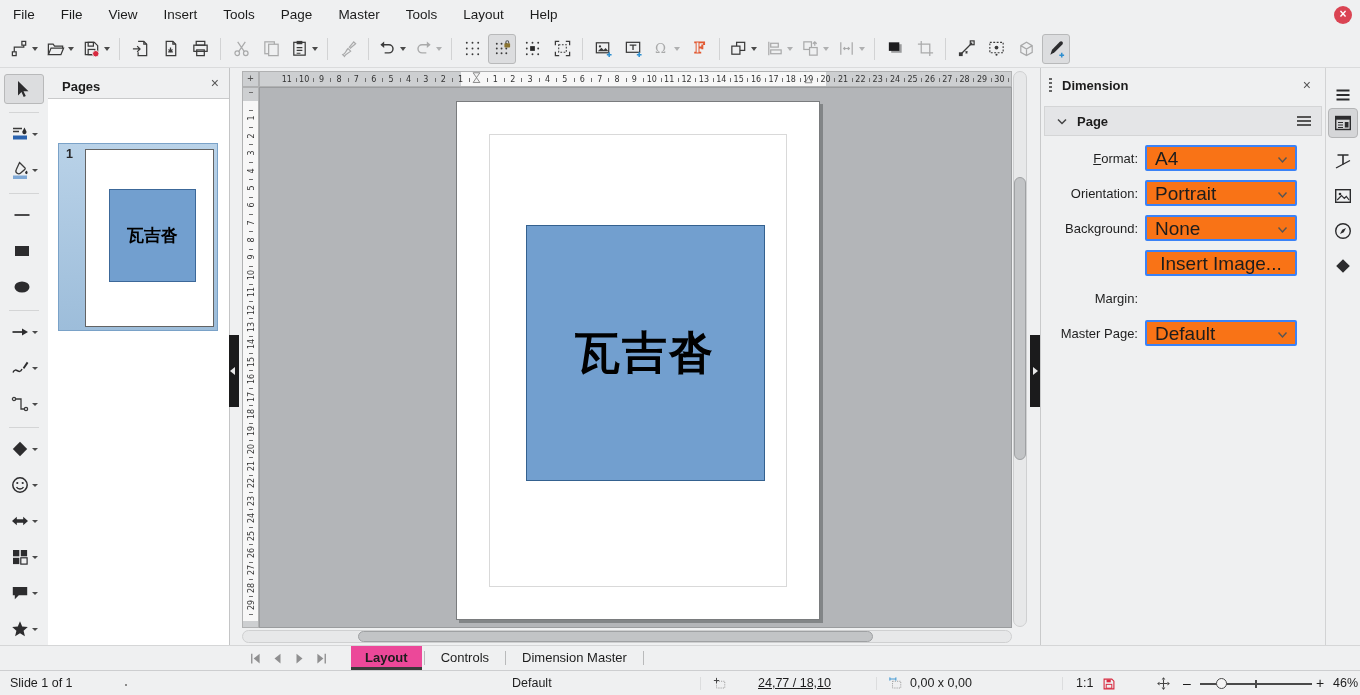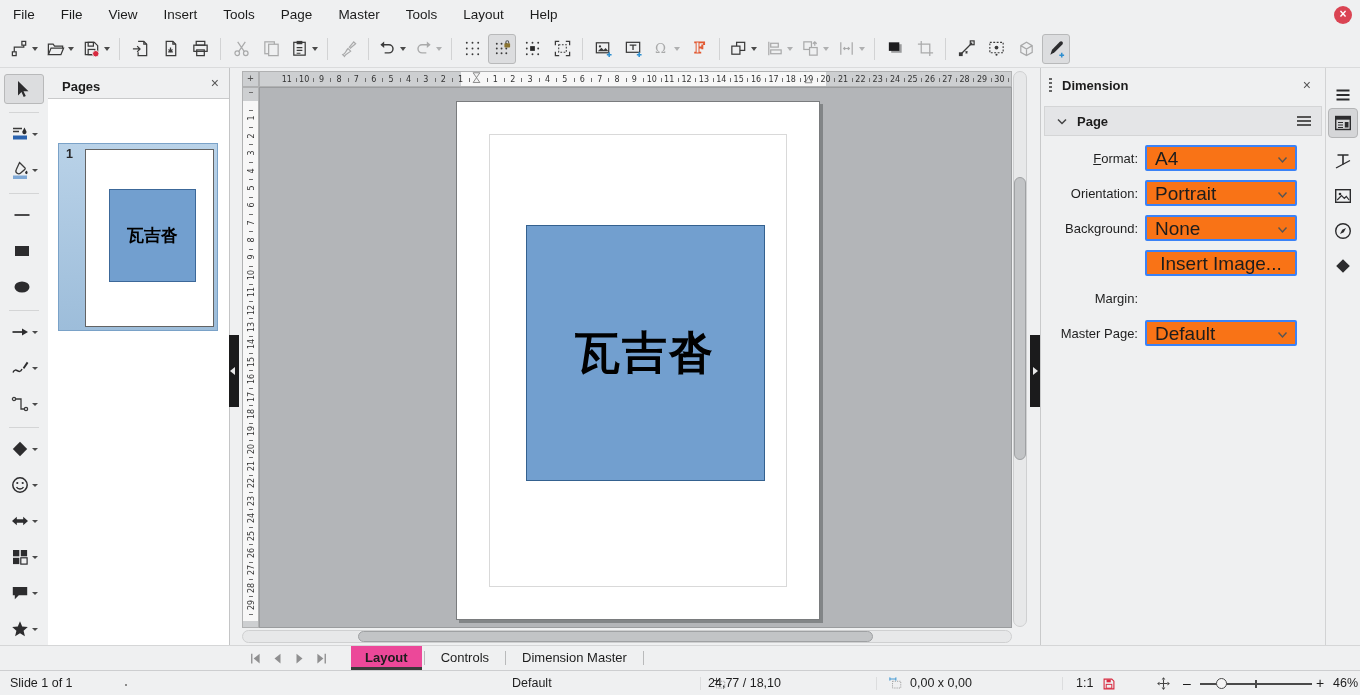--- a/index.html
+++ b/index.html
@@ -845,21 +845,21 @@
     <span class="sitem" style="left:10px;">Slide 1 of 1</span>
     <div style="position:absolute;left:125px;top:13px;width:2px;height:2px;background:#8a8a8a;"></div>
     <span class="sitem" style="left:512px;">Default</span>
     <div class="ssep" style="left:700px;"></div>
     <span class="sicon" style="left:712px;top:5px;" id="ic-pos">
         <svg viewBox="0 0 20 20" width="15" height="15">
           <rect x="6" y="7" width="11" height="9" fill="none" stroke="#8a8a8a" stroke-width="1" stroke-dasharray="1.6 1.4"></rect>
           <path d="M2.5 6 h7 M6 2.5 v7" stroke="#444" stroke-width="1.3" fill="none"></path>
         </svg>
       </span>
-    <span class="sitem" style="left:708px;">24,77 / 18,10</span>
+    <span class="sitem" style="left:758px;text-decoration:underline;">24,77 / 18,10</span>
     <div class="ssep" style="left:876px;"></div>
     <span class="sicon" style="left:888px;top:5px;" id="ic-size">
         <svg viewBox="0 0 20 20" width="15" height="15">
           <rect x="6" y="7" width="11" height="9" fill="none" stroke="#8a8a8a" stroke-width="1" stroke-dasharray="1.6 1.4"></rect>
           <path d="M2.5 4 h8 M2.5 1.8 v4.4 M10.5 1.8 v4.4" stroke="#2f8fd0" stroke-width="1.2" fill="none"></path>
         </svg>
       </span>
     <span class="sitem" style="left:910px;">0,00 x 0,00</span>
     <div class="ssep" style="left:1062px;"></div>
     <span class="sitem" style="left:1076px;">1:1</span>

